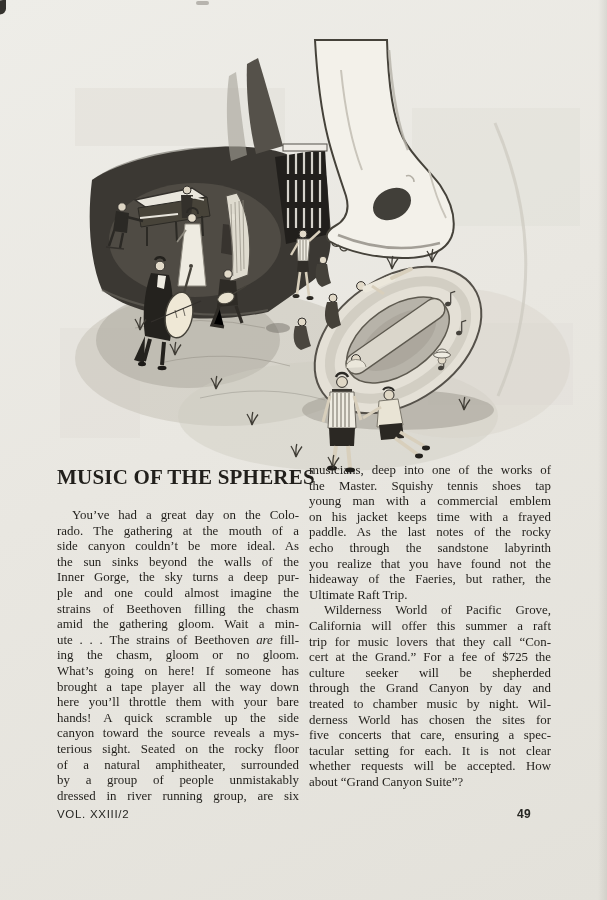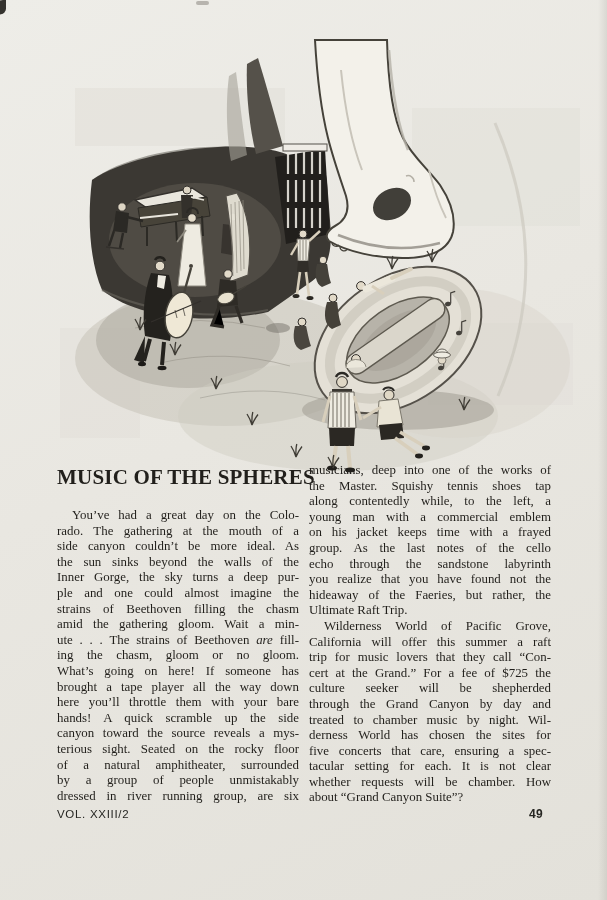--- a/index.html
+++ b/index.html
@@ -22,21 +22,21 @@
   .col{width:242px;}
   .title{font-size:21px;line-height:26px;font-weight:bold;text-align:center;
     margin:6px 0 18px 0;letter-spacing:.2px;white-space:nowrap;}
   .col-right{padding-top:5px;font-family:Liberation Serif, serif;}
   .line{font-size:12.9px;line-height:15.6px;text-align:justify;text-align-last:justify;}
   .line.ragged{text-align-last:left;}
   .line.indent{text-indent:15px;}
   .footer{position:absolute;left:57px;top:807px;width:494px;display:flex;
     justify-content:space-between;align-items:baseline;
     font-family:"Liberation Sans",sans-serif;font-size:11.5px;letter-spacing:.7px;color:#262622;}
-  .pagenum{font-weight:bold;font-size:12px;letter-spacing:.3px;margin-right:8px;}
+  .pagenum{font-weight:bold;font-size:12px;letter-spacing:.3px;margin-right:20px;}
 </style>
 </head>
 <body>
 
 <div class="page">
 
   <div class="corner-mark"></div>
   <div class="speck"></div>
 
   <svg class="illustration" viewBox="0 0 540 445" xmlns="http://www.w3.org/2000/svg">
@@ -263,39 +263,38 @@
           <div class="line">terious sight. Seated on the rocky floor</div>
           <div class="line">of a natural amphitheater, surrounded</div>
           <div class="line">by a group of people unmistakably</div>
           <div class="line">dressed in river running group, are six</div>
         </div>
     </div>
     <div class="col col-right">
       <div class="lines">
           <div class="line">musicians, deep into one of the works of</div>
           <div class="line">the Master. Squishy tennis shoes tap</div>
-          <div class="line">along contentedly while, to the left, a</div>
           <div class="line">young man with a commercial emblem</div>
           <div class="line">on his jacket keeps time with a frayed</div>
-          <div class="line">group. As the last notes of the cello</div>
+          <div class="line">paddle. As the last notes of the rocky</div>
           <div class="line">echo through the sandstone labyrinth</div>
           <div class="line">you realize that you have found not the</div>
           <div class="line">hideaway of the Faeries, but rather, the</div>
           <div class="line ragged">Ultimate Raft Trip.</div>
           <div class="line indent">Wilderness World of Pacific Grove,</div>
           <div class="line">California will offer this summer a raft</div>
           <div class="line">trip for music lovers that they call “Con-</div>
           <div class="line">cert at the Grand.” For a fee of $725 the</div>
           <div class="line">culture seeker will be shepherded</div>
           <div class="line">through the Grand Canyon by day and</div>
           <div class="line">treated to chamber music by night. Wil-</div>
           <div class="line">derness World has chosen the sites for</div>
           <div class="line">five concerts that care, ensuring a spec-</div>
           <div class="line">tacular setting for each. It is not clear</div>
-          <div class="line">whether requests will be chamber. How</div>
+          <div class="line">whether requests will be accepted. How</div>
           <div class="line ragged">about “Grand Canyon Suite”?</div>
         </div>
     </div>
   </div>
 
   <div class="footer">
     <span class="vol">VOL. XXIII/2</span>
     <span class="pagenum">49</span>
   </div>
 

